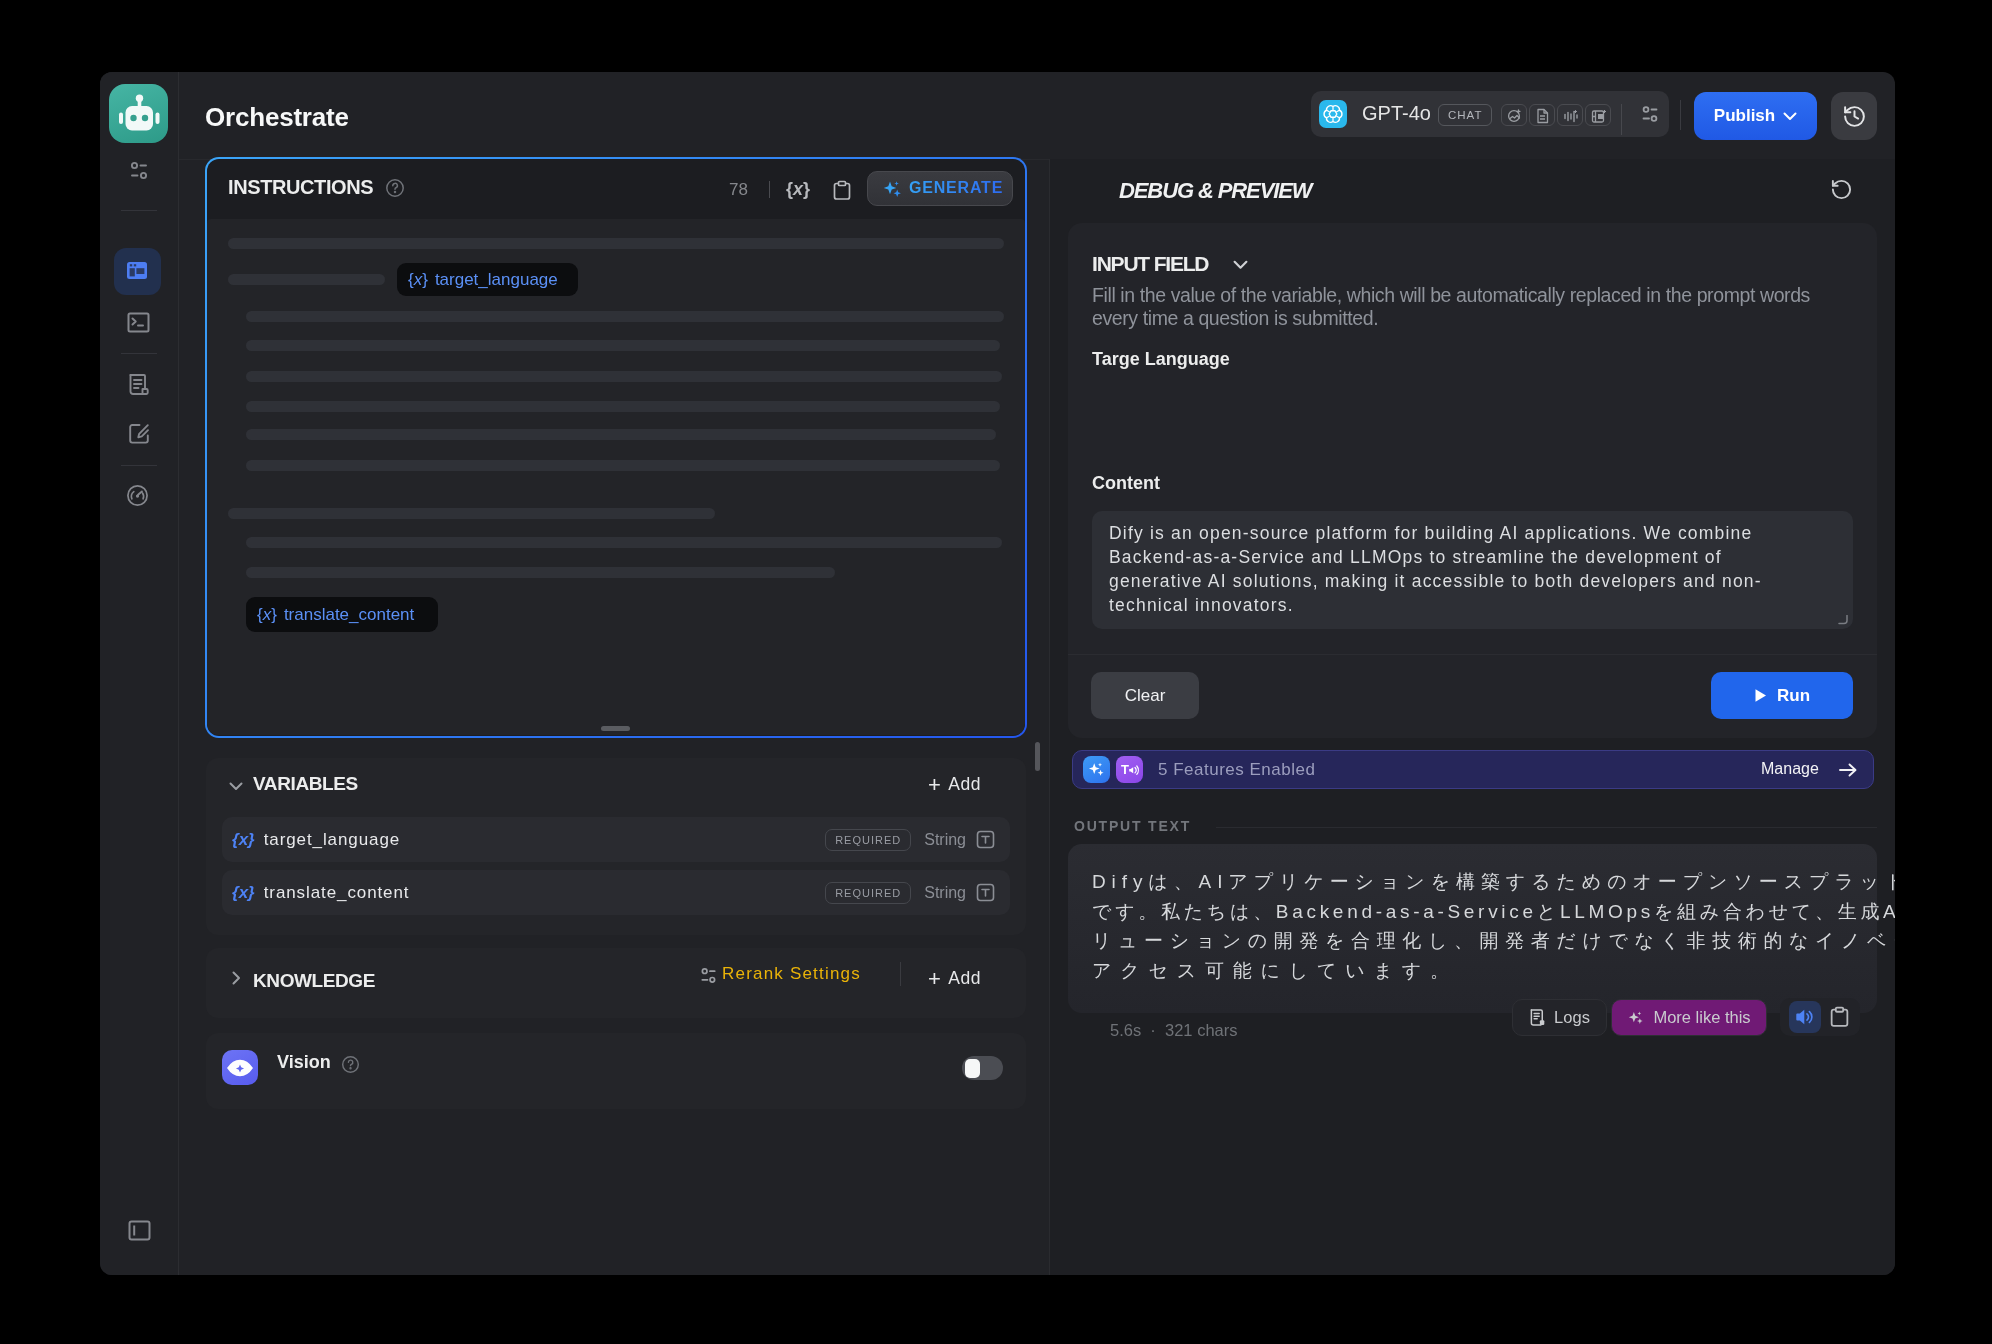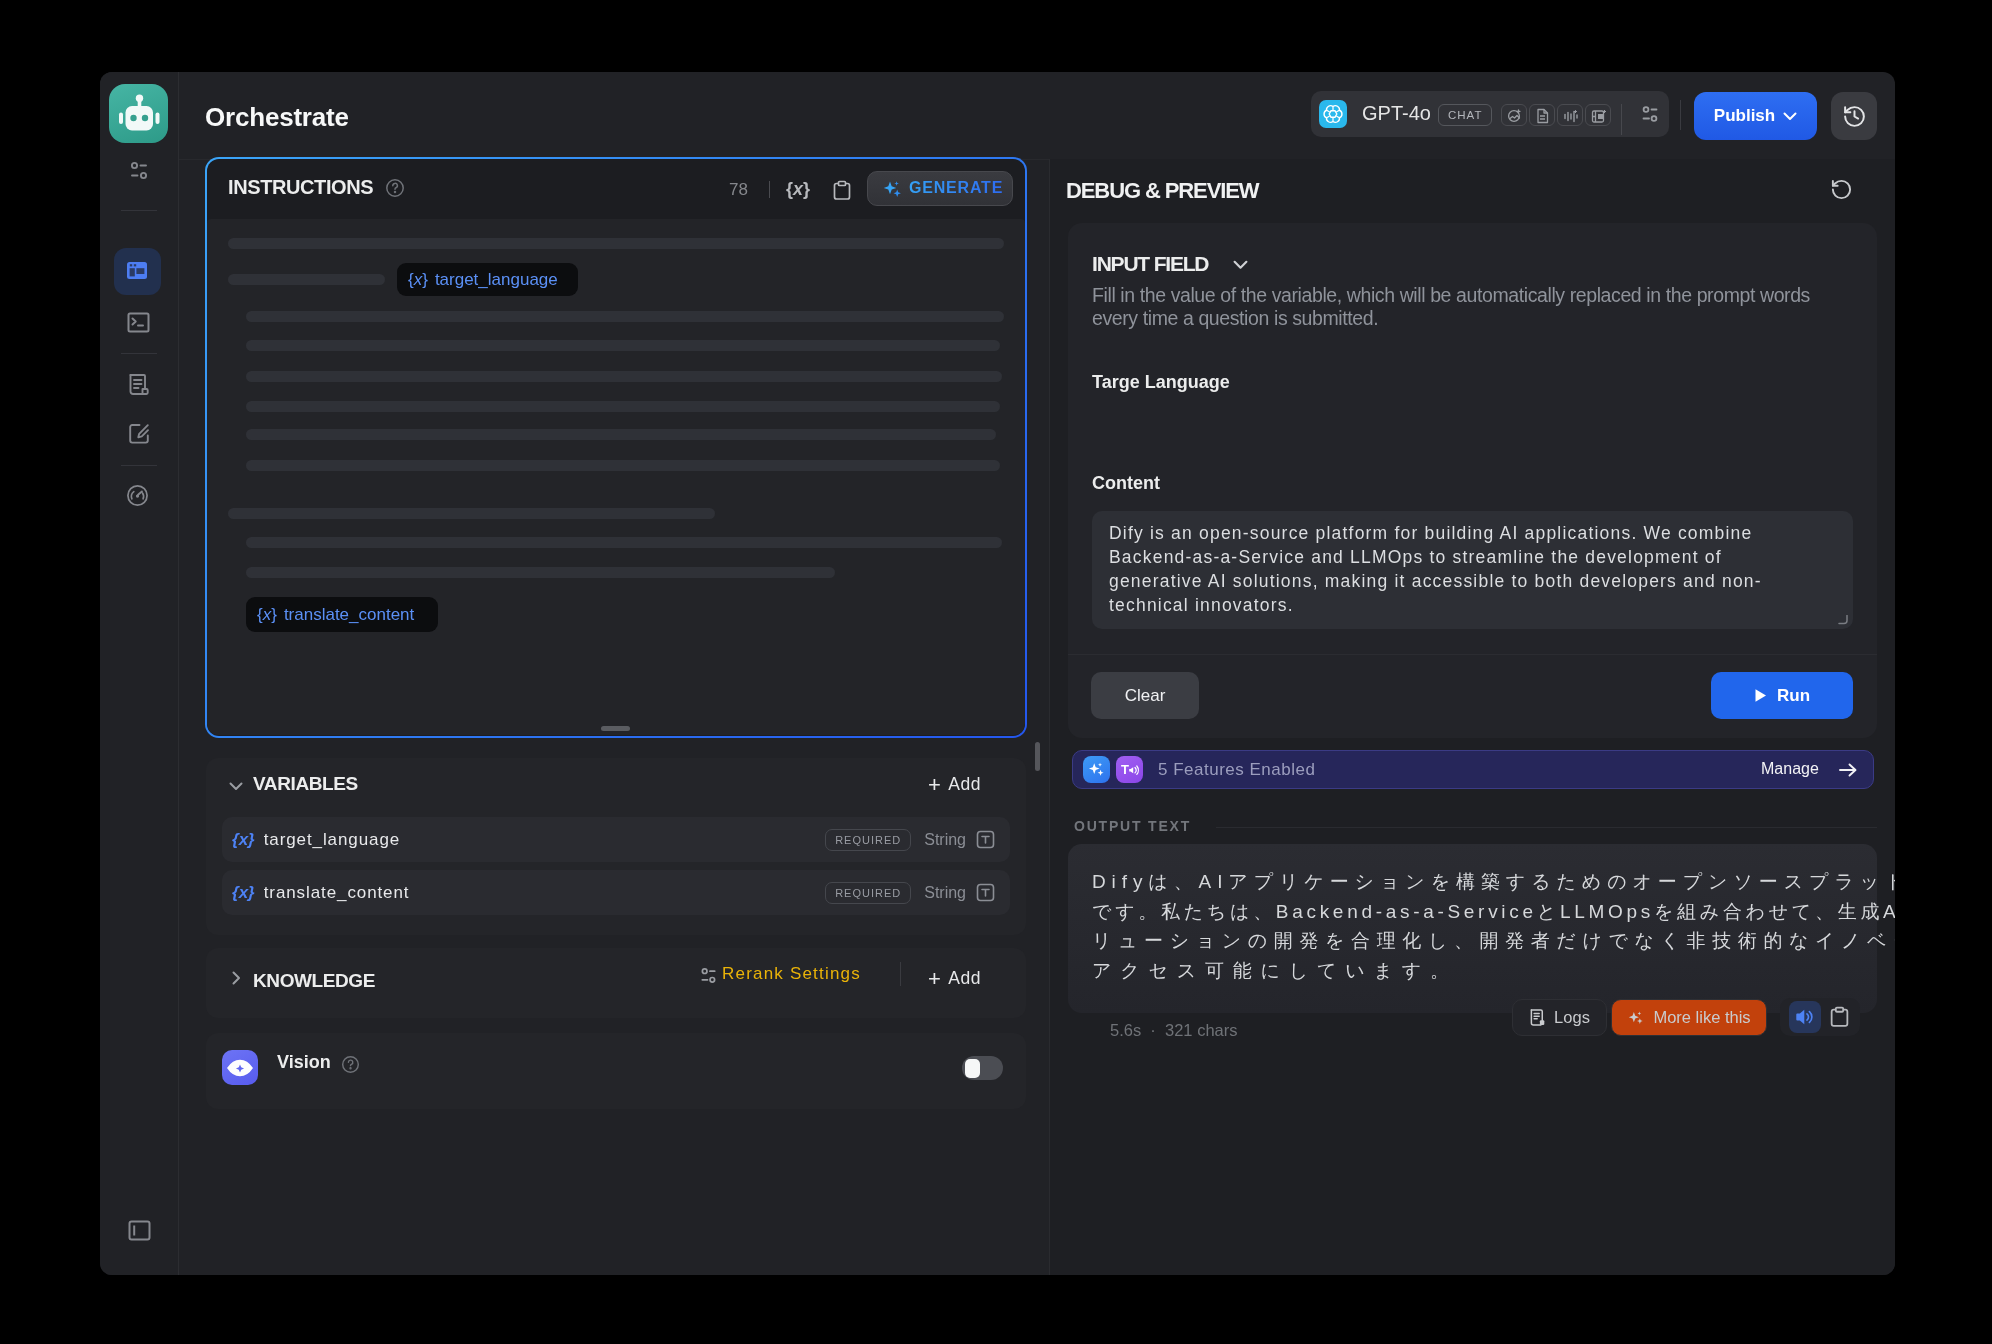--- a/index.html
+++ b/index.html
@@ -270,32 +270,32 @@
         <path d="M7.8 7.7a2.3 2.3 0 1 1 3.2 2.1c-.7.3-1 .7-1 1.4" stroke-linecap="round"></path>
         <circle cx="10" cy="13.9" r="0.5" fill="#6f7278"></circle>
       </svg>
     <div class="abs" style="left:756px;top:23px;width:41px;height:24px;border-radius:12px;background:#4b4d53;">
       <div class="abs" style="left:2.5px;top:2.5px;width:15px;height:19px;border-radius:5px;background:#f6f7f7;"></div>
     </div>
   </div>
   <div id="lscroll" style="position:absolute;left:935px;top:670px;width:5px;height:29px;border-radius:3px;background:#55565b;"></div>
   <div id="rdiv"></div>
   <div id="rcol"></div>
-  <span class="abs" style="left:966px;top:106px;font-size:22px;font-weight:700;color:#f0f1f2;letter-spacing:-1.1px;">DEBUG &amp; PREVIEW</span>
+  <span class="abs" style="left:1019px;top:106px;font-size:22px;font-weight:700;color:#f0f1f2;letter-spacing:-1.1px;font-style:italic;">DEBUG &amp; PREVIEW</span>
   <svg class="abs" style="left:1730px;top:106px;" width="23" height="23" viewBox="0 0 24 24" fill="none" stroke="#c7c9cc" stroke-width="2" stroke-linecap="round" stroke-linejoin="round">
     <path d="M3 12a9 9 0 1 0 9-9 9.75 9.75 0 0 0-6.74 2.74L3 8"></path>
       <path d="M3 3v5h5"></path>
   </svg>
   <div class="card" style="left:968px;top:151px;height:515px;">
     <span class="abs" style="left:24px;top:29px;font-size:21px;font-weight:700;color:#eceded;letter-spacing:-1.2px;">INPUT FIELD</span>
     <svg class="abs" style="left:165px;top:37px;" width="15" height="10" viewBox="0 0 14 9" fill="none" stroke="#cfd1d4" stroke-width="2" stroke-linecap="round" stroke-linejoin="round">
         <path d="M1.5 1.5l5.5 5.5 5.5-5.5"></path>
       </svg>
     <div class="abs" style="left:24px;top:61px;width:790px;font-size:19.5px;line-height:23px;color:#8f939b;letter-spacing:-0.4px;">Fill in the value of the variable, which will be automatically replaced in the prompt words<br>every time a question is submitted.</div>
-    <span class="abs" style="left:24px;top:149px;font-size:18px;font-weight:700;color:#eceded;">Targe Language</span>
+    <span class="abs" style="left:24px;top:126px;font-size:18px;font-weight:700;color:#eceded;">Targe Language</span>
     <span class="abs" style="left:24px;top:250px;font-size:18px;font-weight:700;color:#eceded;">Content</span>
     <div class="ipt" style="left:24px;top:288px;width:761px;height:118px;">
       <div class="abs" style="left:17px;top:10px;width:745px;font-size:17.5px;line-height:24px;color:#dcdee1;letter-spacing:1.2px;">Dify is an open-source platform for building AI applications. We combine<br>Backend-as-a-Service and LLMOps to streamline the development of<br>generative AI solutions, making it accessible to both developers and non-<br>technical innovators.</div>
       <svg class="abs" style="right:5px;bottom:4px;" width="10" height="10" viewBox="0 0 10 10" fill="none" stroke="#7a7d83" stroke-width="1.5">
           <path d="M1 8.5h5a3 3 0 0 0 3-3v-5" fill="none" stroke-linecap="round"></path>
         </svg>
     </div>
     <div class="abs" style="left:0;top:431px;width:100%;height:1px;background:#2b2c31;"></div>
     <div class="btn abs" style="left:23px;top:449px;width:108px;height:47px;background:#3b3d43;color:#f0f1f3;">Clear</div>
     <div class="btn abs" style="left:643px;top:449px;width:142px;height:47px;background:#2166ec;color:#fff;font-weight:600;gap:10px;">
@@ -337,21 +337,21 @@
   <span class="abs" style="left:1010px;top:949px;font-size:16.5px;color:#6f7277;">5.6s&nbsp; ·&nbsp; 321 chars</span>
   <div class="btn abs" style="left:1412px;top:927px;width:95px;height:37px;background:#232429;border:1px solid #2e2f34;color:#c9cbce;font-size:16.5px;gap:8px;">
     <svg width="17" height="19" viewBox="0 0 25 27" fill="none" stroke="#c9cbce" stroke-width="2.2" stroke-linecap="round" stroke-linejoin="round">
       <path d="M3.5 2.5 h14 a2 2 0 0 1 2 2 v13.5"></path>
       <path d="M3.5 2.5 v19 a3 3 0 0 0 3 3 h11"></path>
       <line x1="7.5" y1="7.5" x2="15" y2="7.5"></line>
         <line x1="7.5" y1="11.5" x2="15" y2="11.5"></line>
         <line x1="7.5" y1="15.5" x2="12" y2="15.5"></line>
       <rect x="16" y="17.5" width="6.5" height="7" rx="1.6" fill="#c9cbce" stroke="none"></rect>
     </svg>Logs</div>
-  <div class="btn abs" style="left:1511px;top:927px;width:156px;height:37px;background:#c2410c;border:1px solid #2e2f34;color:#c9cbce;font-size:16.5px;gap:8px;">
+  <div class="btn abs" style="left:1511px;top:927px;width:156px;height:37px;background:#701a75;border:1px solid #2e2f34;color:#c9cbce;font-size:16.5px;gap:8px;">
     <svg width="18" height="18" viewBox="0 0 21 21" fill="#c9cbce">
       <path d="M8 3.6 L9.6 7.9 L13.9 9.5 L9.6 11.1 L8 15.4 L6.4 11.1 L2.1 9.5 L6.4 7.9 Z"></path>
       <path d="M15 10.8 L15.9 13.2 L18.3 14.1 L15.9 15 L15 17.4 L14.1 15 L11.7 14.1 L14.1 13.2 Z"></path>
       <path d="M14.4 3 L15 4.6 L16.6 5.2 L15 5.8 L14.4 7.4 L13.8 5.8 L12.2 5.2 L13.8 4.6 Z"></path>
     </svg>More like this</div>
   <div class="abs" style="left:1680px;top:926px;width:80px;height:38px;background:#222328;border-radius:10px;"></div>
   <div class="abs" style="left:1689px;top:929px;width:32px;height:32px;background:#27365b;border-radius:8px;">
     <svg class="abs" style="left:7px;top:8px;" width="18" height="16" viewBox="0 0 20 18">
       <path d="M9.2 0.8v16.4l-5-4.4H1.2a1 1 0 0 1-1-1V6.2a1 1 0 0 1 1-1h3z" fill="#4d82f4"></path>
       <path d="M12.2 5.5a4.4 4.4 0 0 1 0 7M15 3a8 8 0 0 1 0 12" stroke="#4d82f4" stroke-width="1.9" fill="none" stroke-linecap="round"></path>

